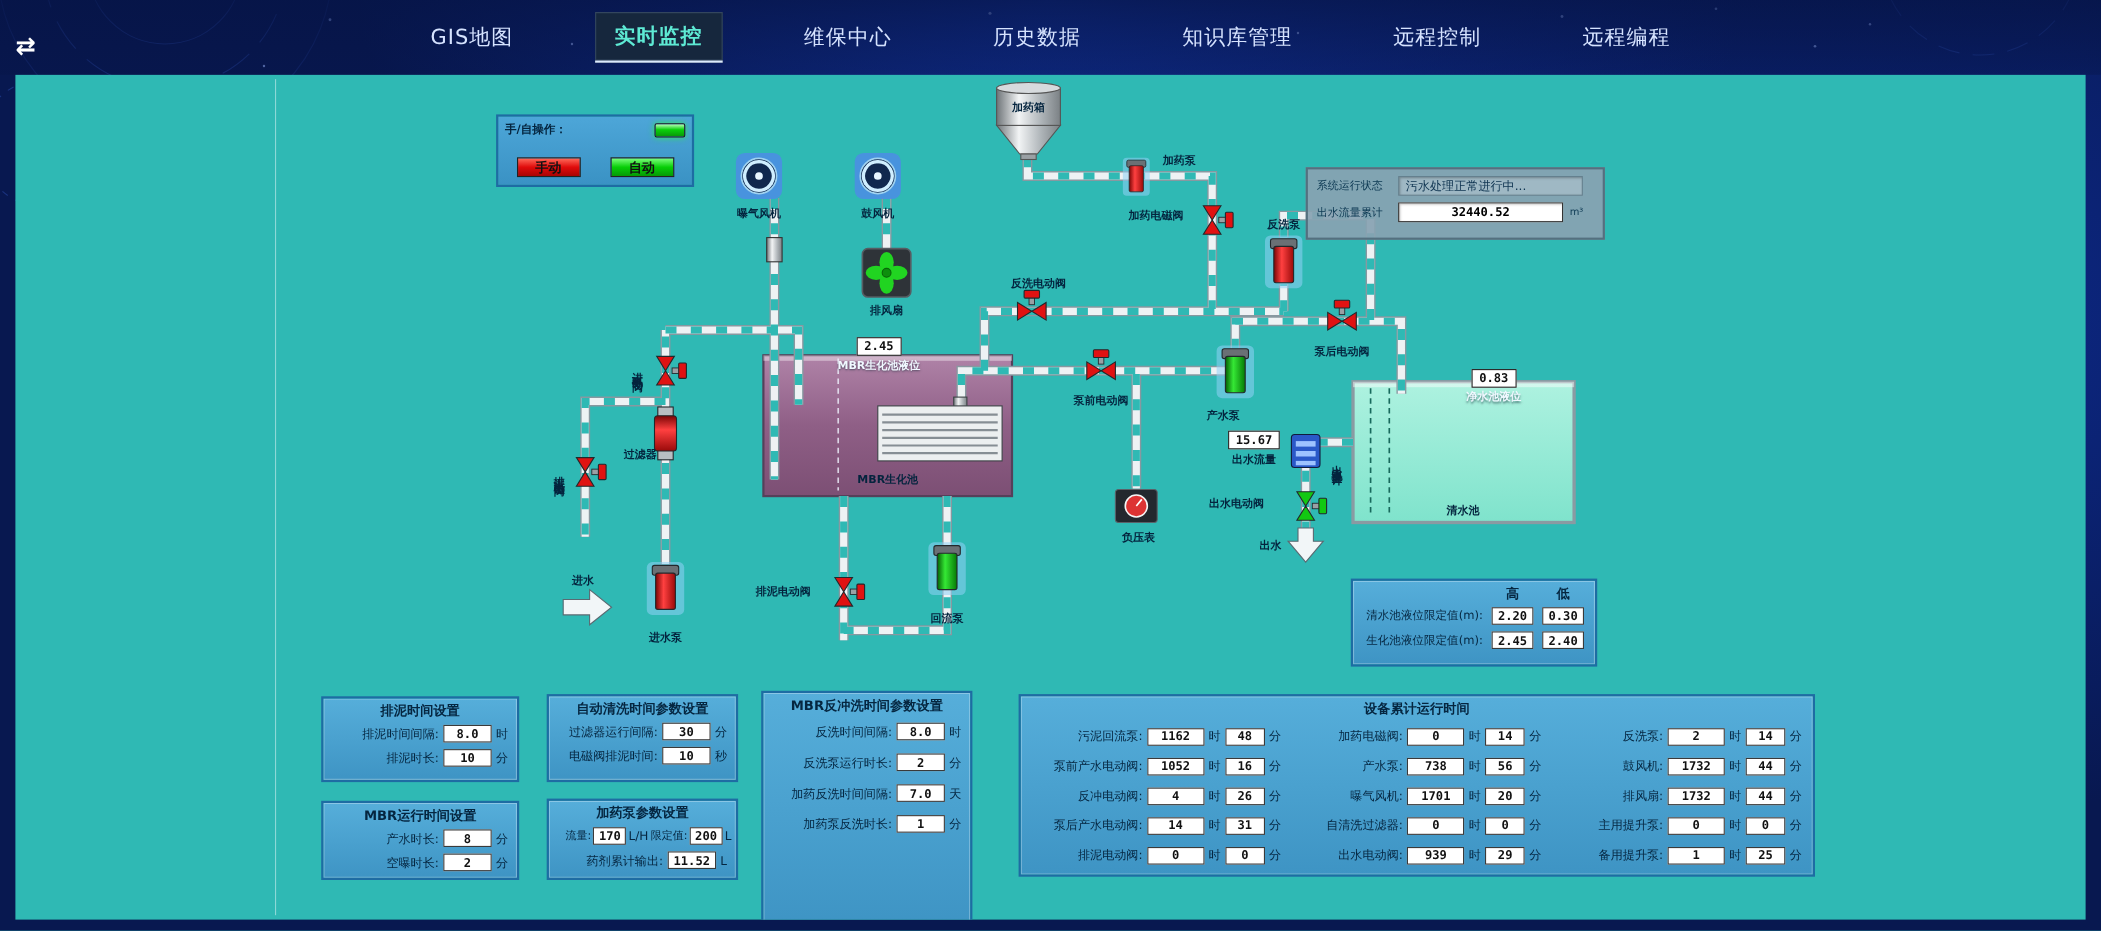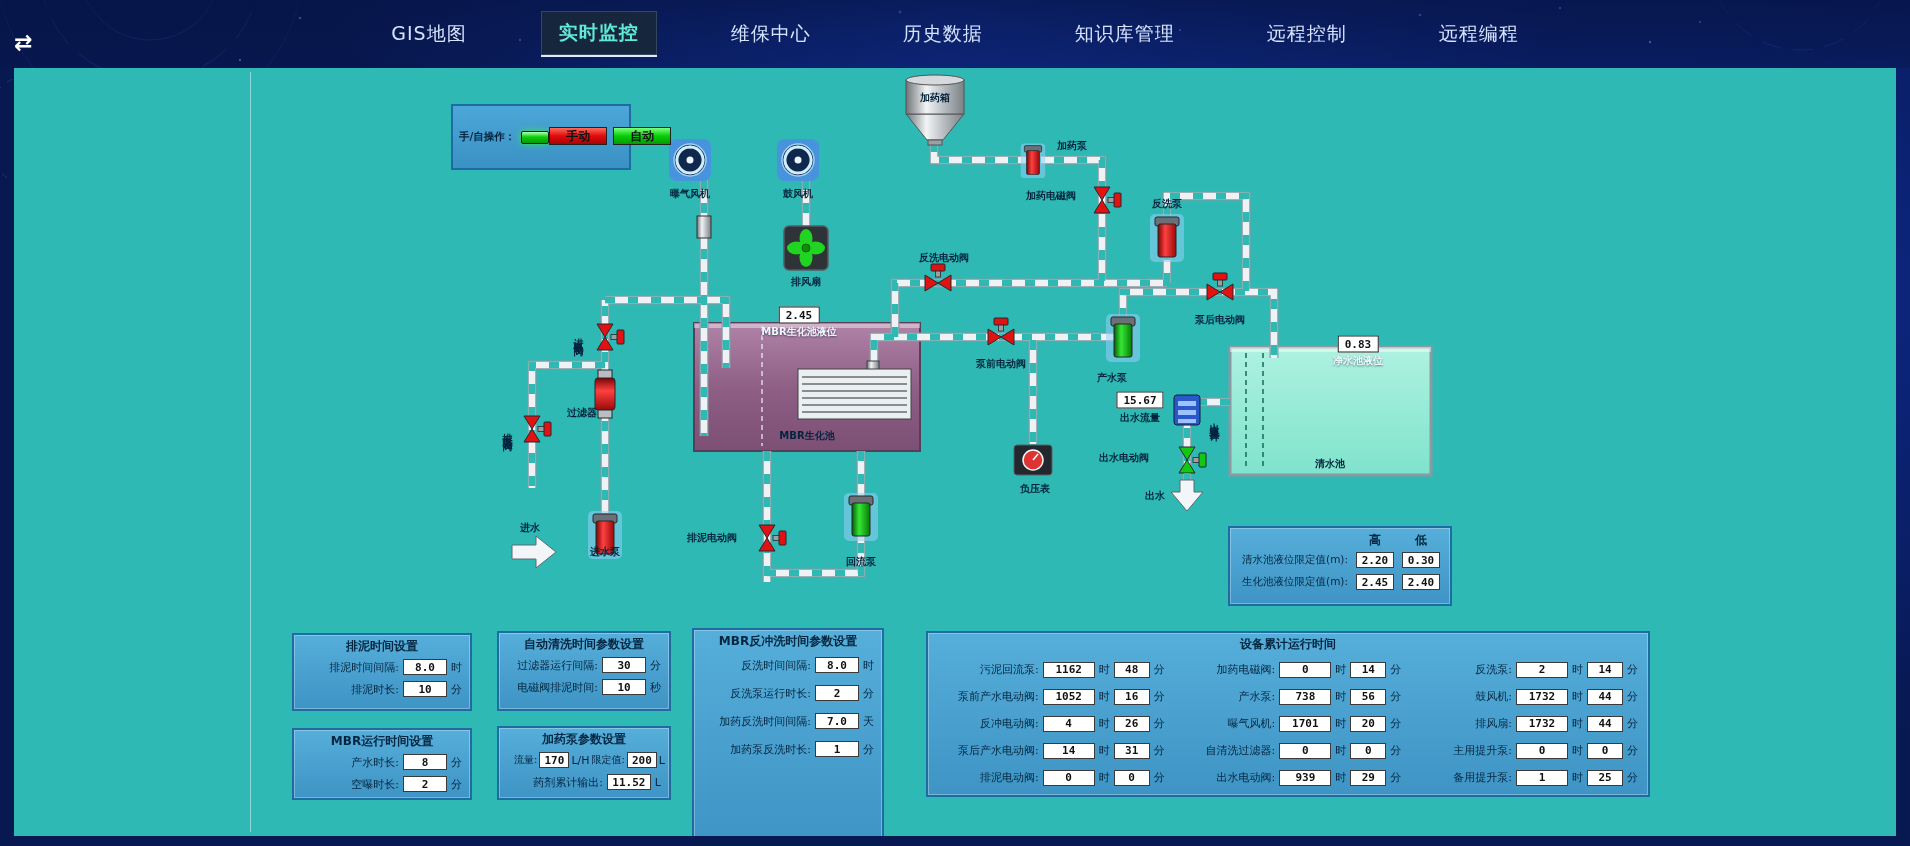--- a/index.html
+++ b/index.html
@@ -54,21 +54,21 @@
   .inp { background:#fff; border:1px solid #3a3a3a; height:16px; color:#111; padding:0 1px;
     font:600 11px "DejaVu Sans Mono","Liberation Mono",monospace; text-align:center; }
   .w30{width:30px} .w36{width:36px} .w38{width:38px} .w44{width:44px} .w52{width:52px}
 
   
   .rt-grid { display:grid; grid-template-columns:1fr 1fr 1fr; column-gap:10px; padding:2px 10px; }
   .rt-cell { display:flex; align-items:center; justify-content:flex-end; gap:4px; height:27px; font-size:11px; }
 
   
   .cpanel { position:absolute; background:linear-gradient(#4da6d8,#3a92c4); border:2px solid #1e6ca3;
-    z-index:4; padding:5px 6px; display:flex; flex-direction:row; justify-content:space-between; }
+    z-index:4; padding:5px 6px; display:flex; flex-direction:column; justify-content:space-between; }
   .cp-row { display:flex; align-items:center; justify-content:space-between; gap:6px; }
   .cp-row.btns { justify-content:space-around; padding-bottom:2px; }
   .cp-title { font-size:10.5px; font-weight:bold; color:#04243e; white-space:nowrap; }
   .led { width:28px; height:13px; border:1px solid #1c1c1c; border-radius:2px;
     background:linear-gradient(#b9ffb9,#0ad00a 45%,#089808); box-shadow:0 0 6px rgba(40,255,40,.8); }
   .hbtn { width:58px; height:18px; border:1px solid #222; font-size:12px; font-weight:bold;
     color:#111; cursor:pointer; font-family:inherit; line-height:1; }
   .hbtn.redbtn  { background:linear-gradient(#ff6a5a,#e00b0b 50%,#a80404); }
   .hbtn.greenbtn{ background:linear-gradient(#7dff7d,#07ce07 50%,#059a05); }
   .hbtn.runbtn  { background:#04230a; color:#14e414; border:1px solid #0ba50b; }
@@ -286,21 +286,21 @@
   <div class="dlabel" style="left:1037px;top:128px">加药电磁阀</div>
   <div class="dlabel" style="left:1153px;top:136px">反洗泵</div>
   <div class="dlabel" style="left:930px;top:190px">反洗电动阀</div>
   <div class="vbox" style="left:785px;top:247px">2.45</div>
   <div class="dlabel light" style="left:785px;top:264px">MBR生化池液位</div>
   <div class="dlabel" style="left:793px;top:368px">MBR生化池</div>
   <div class="dlabel" style="left:568px;top:345px">过滤器</div>
   <div class="dlabel vlabel" style="left:564px;top:267px">进水电动阀</div>
   <div class="dlabel vlabel" style="left:493px;top:362px">排泥电磁阀</div>
   <div class="dlabel" style="left:516px;top:460px">进水</div>
-  <div class="dlabel" style="left:591px;top:484px">进水泵</div>
+  <div class="dlabel" style="left:591px;top:512px">进水泵</div>
   <div class="dlabel" style="left:698px;top:470px">排泥电动阀</div>
   <div class="dlabel" style="left:847px;top:494px">回流泵</div>
   <div class="dlabel" style="left:987px;top:296px">泵前电动阀</div>
   <div class="dlabel" style="left:1098px;top:310px">产水泵</div>
   <div class="dlabel" style="left:1206px;top:252px">泵后电动阀</div>
   <div class="dlabel" style="left:1021px;top:421px">负压表</div>
   <div class="vbox" style="left:1126px;top:332px">15.67</div>
   <div class="dlabel" style="left:1126px;top:350px">出水流量</div>
   <div class="dlabel" style="left:1110px;top:390px">出水电动阀</div>
   <div class="dlabel vlabel" style="left:1200px;top:352px">出水流量计</div>
@@ -314,20 +314,31 @@
       <span class="cp-title">手/自操作：</span>
       <span class="led"></span>
     </div>
     <div class="cp-row btns">
       <button class="hbtn redbtn">手动</button>
       <button class="hbtn greenbtn">自动</button>
     </div>
   </div>
 
 
+  <div class="spanel">
+    <div class="s-row">
+      <span class="s-label">系统运行状态</span>
+      <span class="s-field">污水处理正常进行中...</span>
+    </div>
+    <div class="s-row">
+      <span class="s-label">出水流量累计</span>
+      <span class="s-field white">32440.52</span>
+      <span class="s-unit">m³</span>
+    </div>
+  </div>
 
   <div class="panel" style="left:1214px;top:458px;width:224px;height:80px">
     <div class="l-head">
       <span>高</span>
       <span>低</span>
     </div>
     <div class="l-row">
       <span class="rl">清水池液位限定值(m):</span>
       <input class="inp w38" value="2.20" style="">
       <input class="inp w38" value="0.30" style="">

